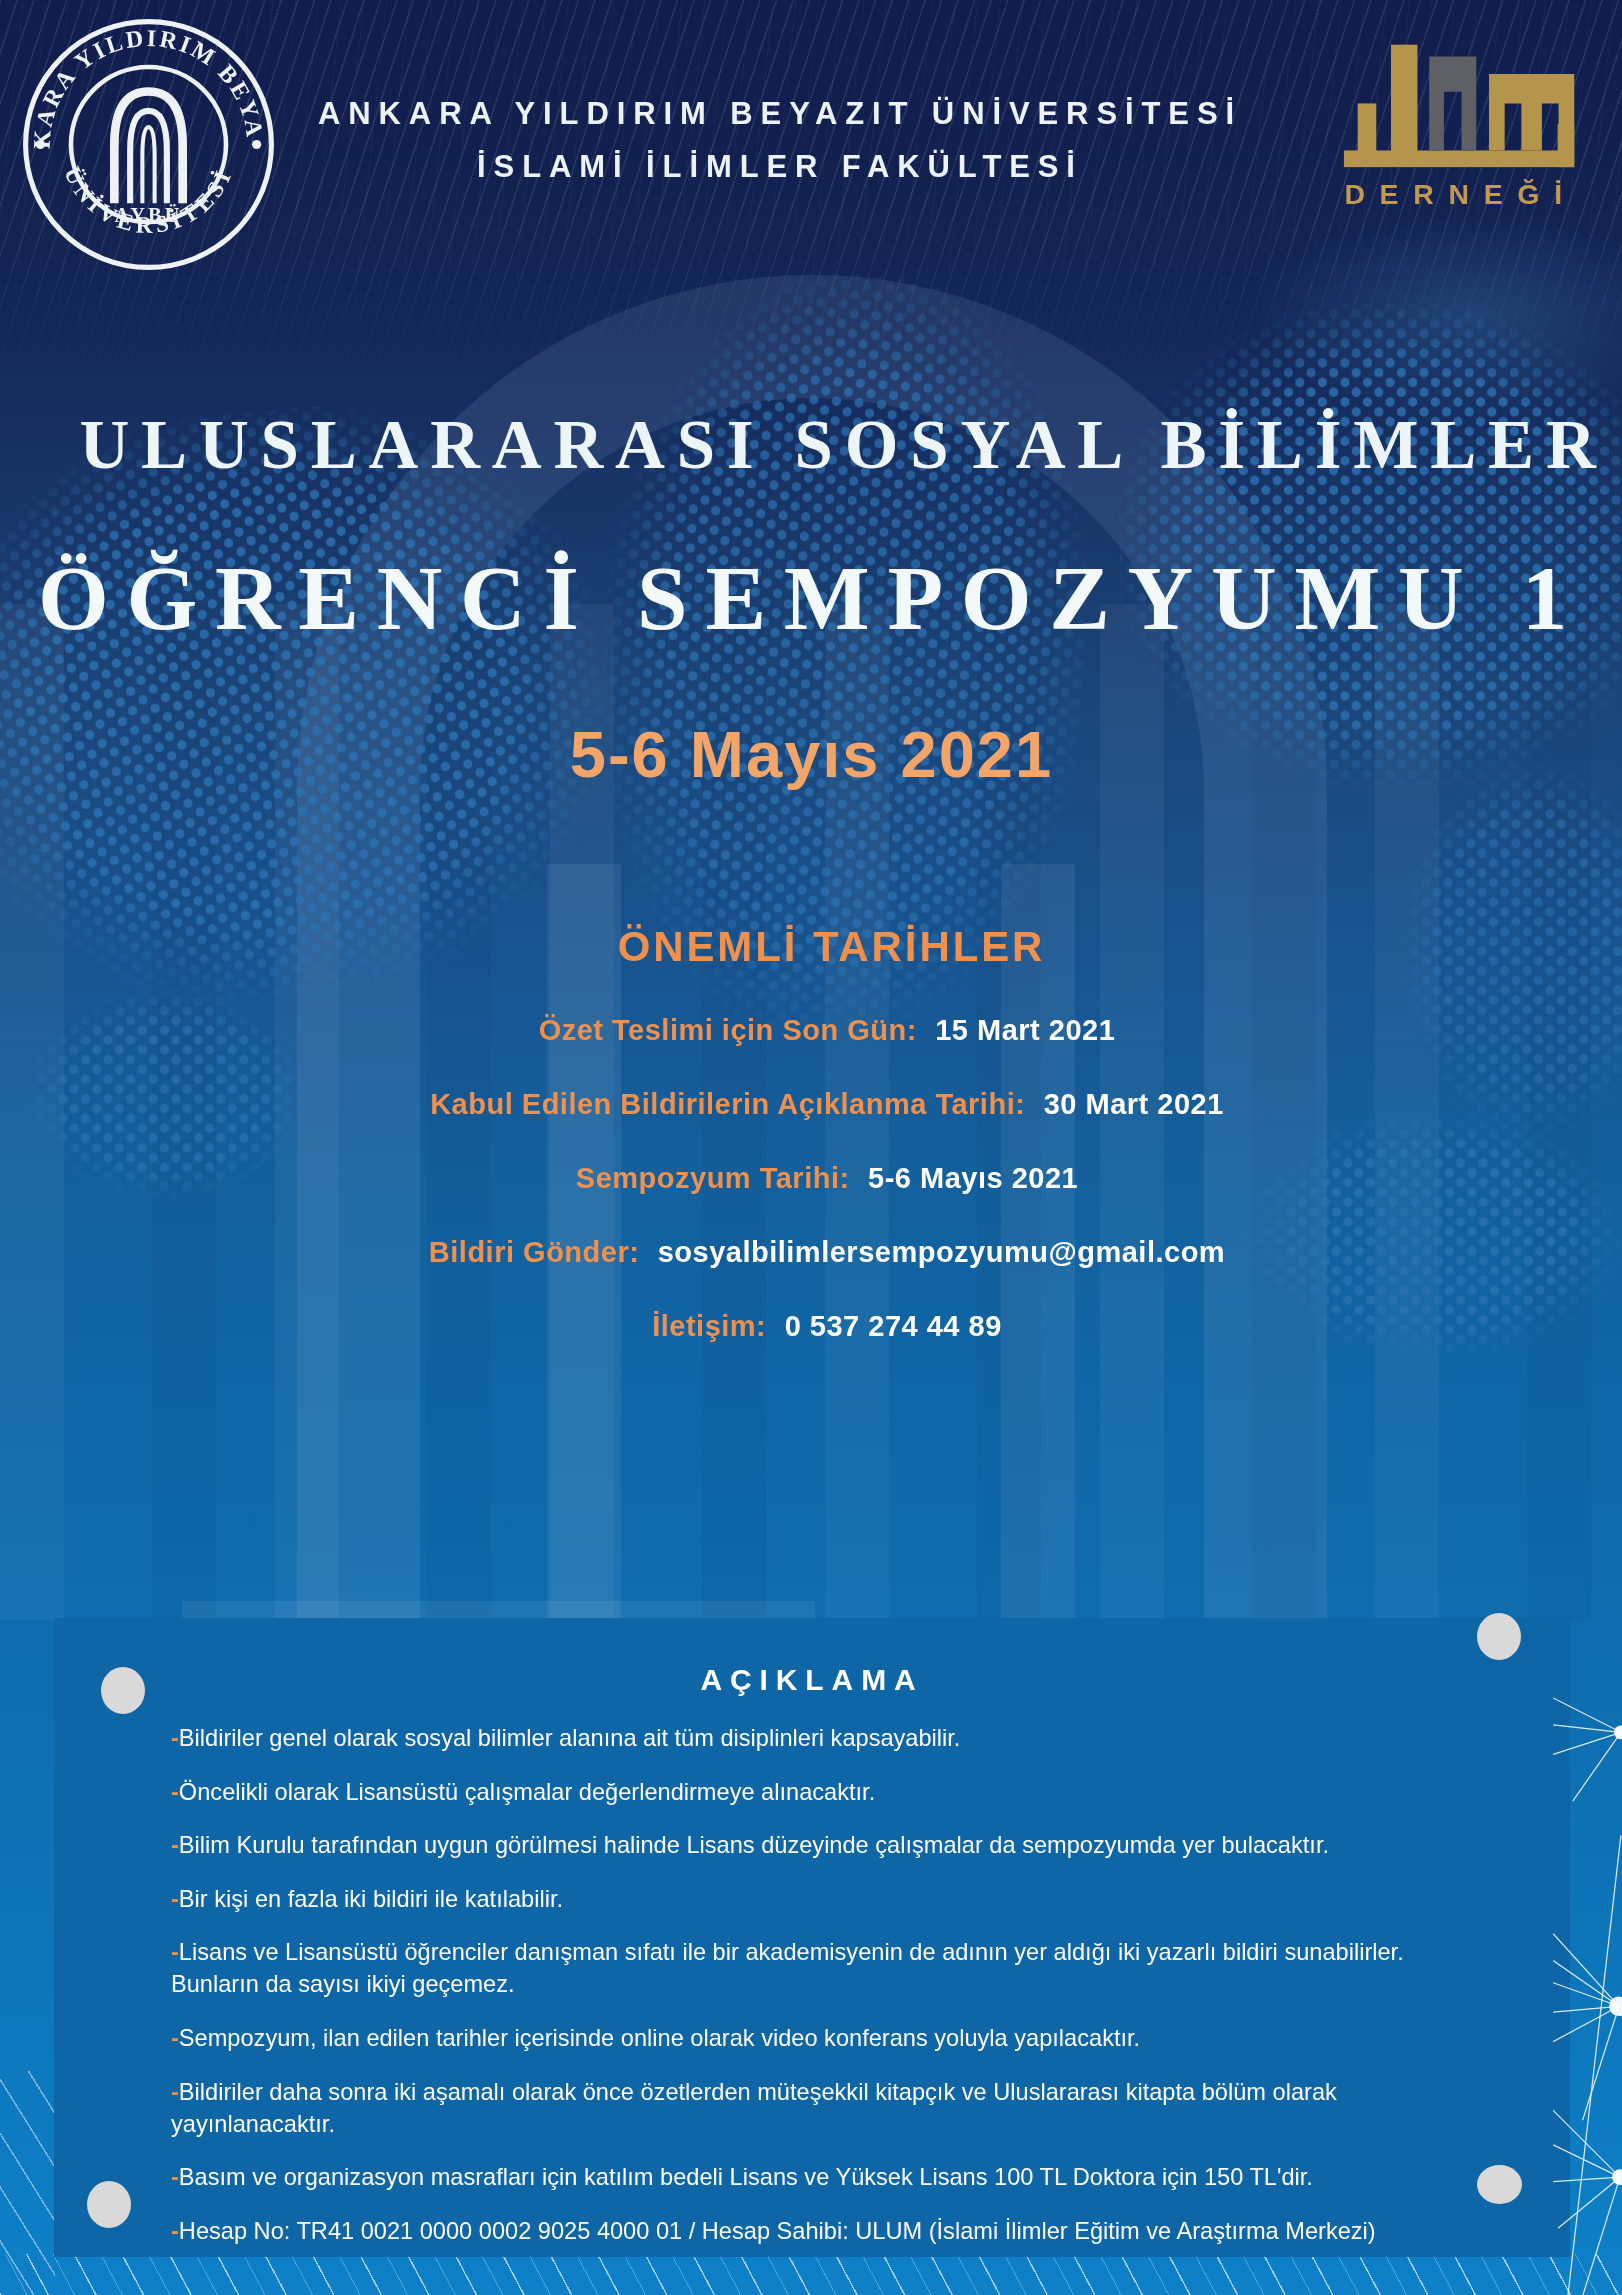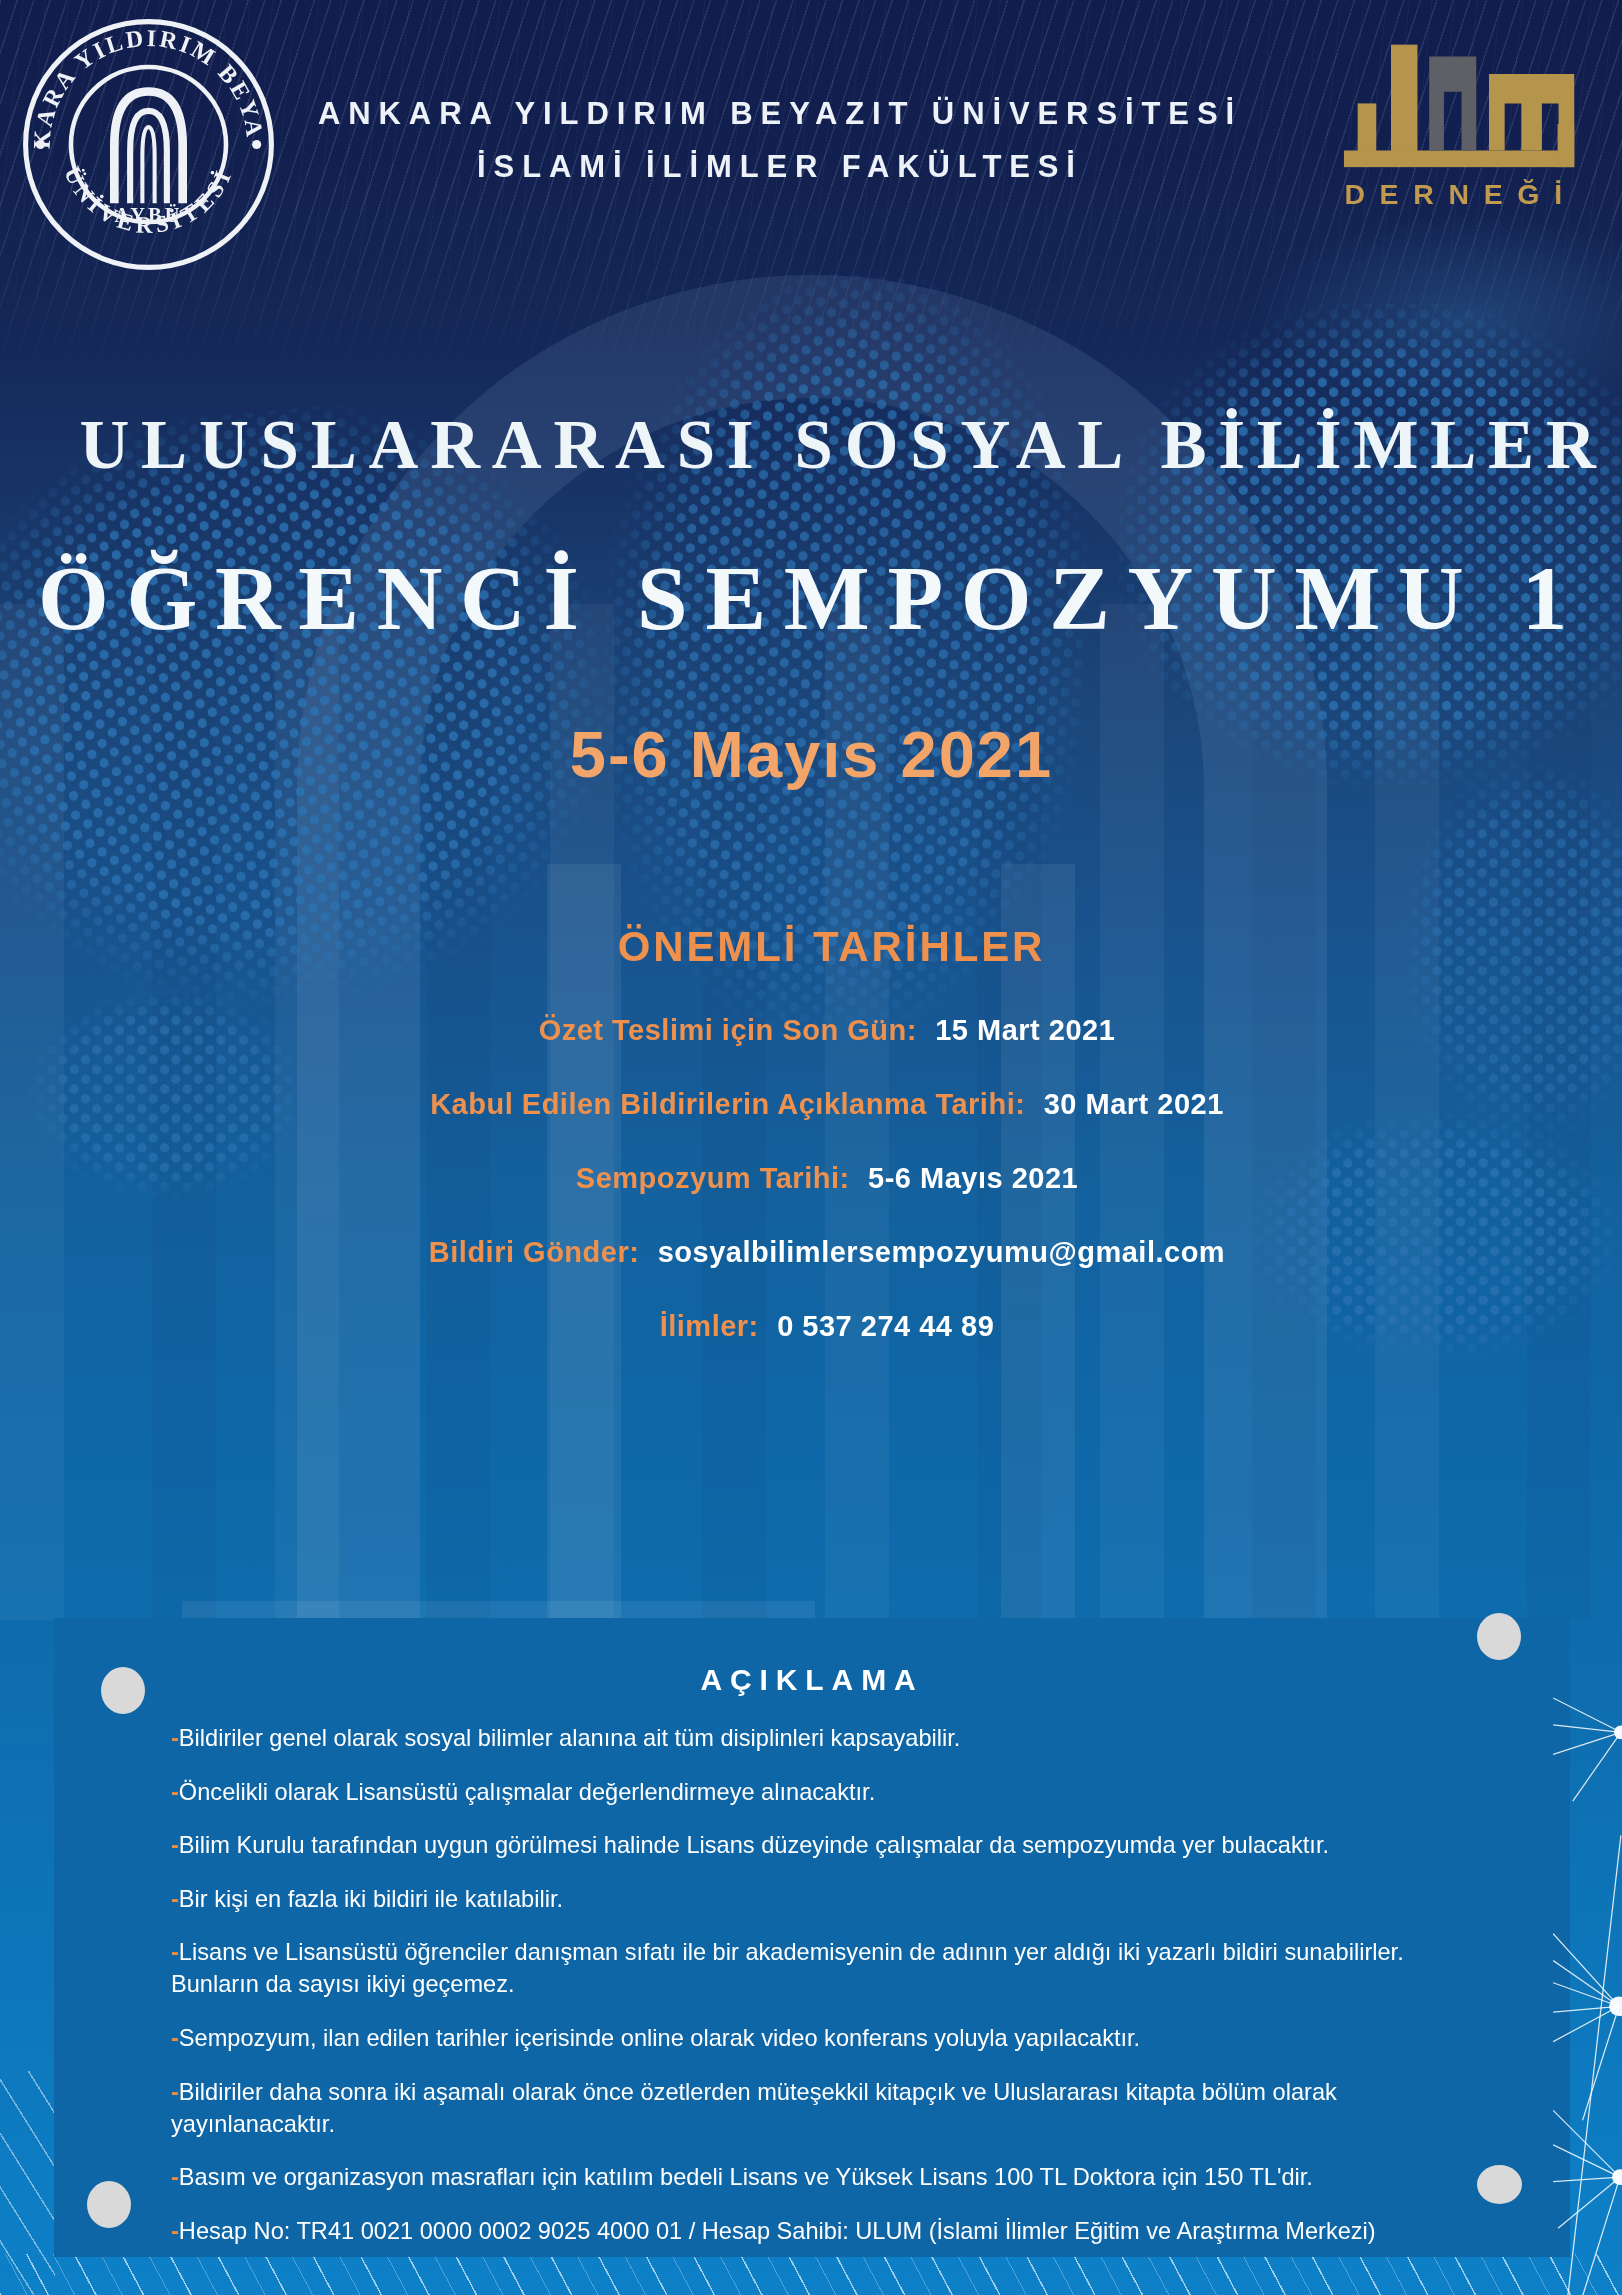--- a/index.html
+++ b/index.html
@@ -184,21 +184,21 @@
         <span class="lbl">Sempozyum Tarihi:</span>
         <span class="val">5-6 Mayıs 2021</span>
       </div>
 
       <div class="date-row">
         <span class="lbl">Bildiri Gönder:</span>
         <span class="val">sosyalbilimlersempozyumu@gmail.com</span>
       </div>
 
       <div class="date-row">
-        <span class="lbl">İlimler:</span>
+        <span class="lbl">İletişim:</span>
         <span class="val">0 537 274 44 89</span>
       </div>
     </div>
 
   <div class="info-box">
     <div class="info-title">AÇIKLAMA</div>
     <div class="info-body">
 
         <div class="bullet">
           <span class="dash">-</span><span>Bildiriler genel olarak sosyal bilimler alanına ait tüm disiplinleri kapsayabilir.</span>

